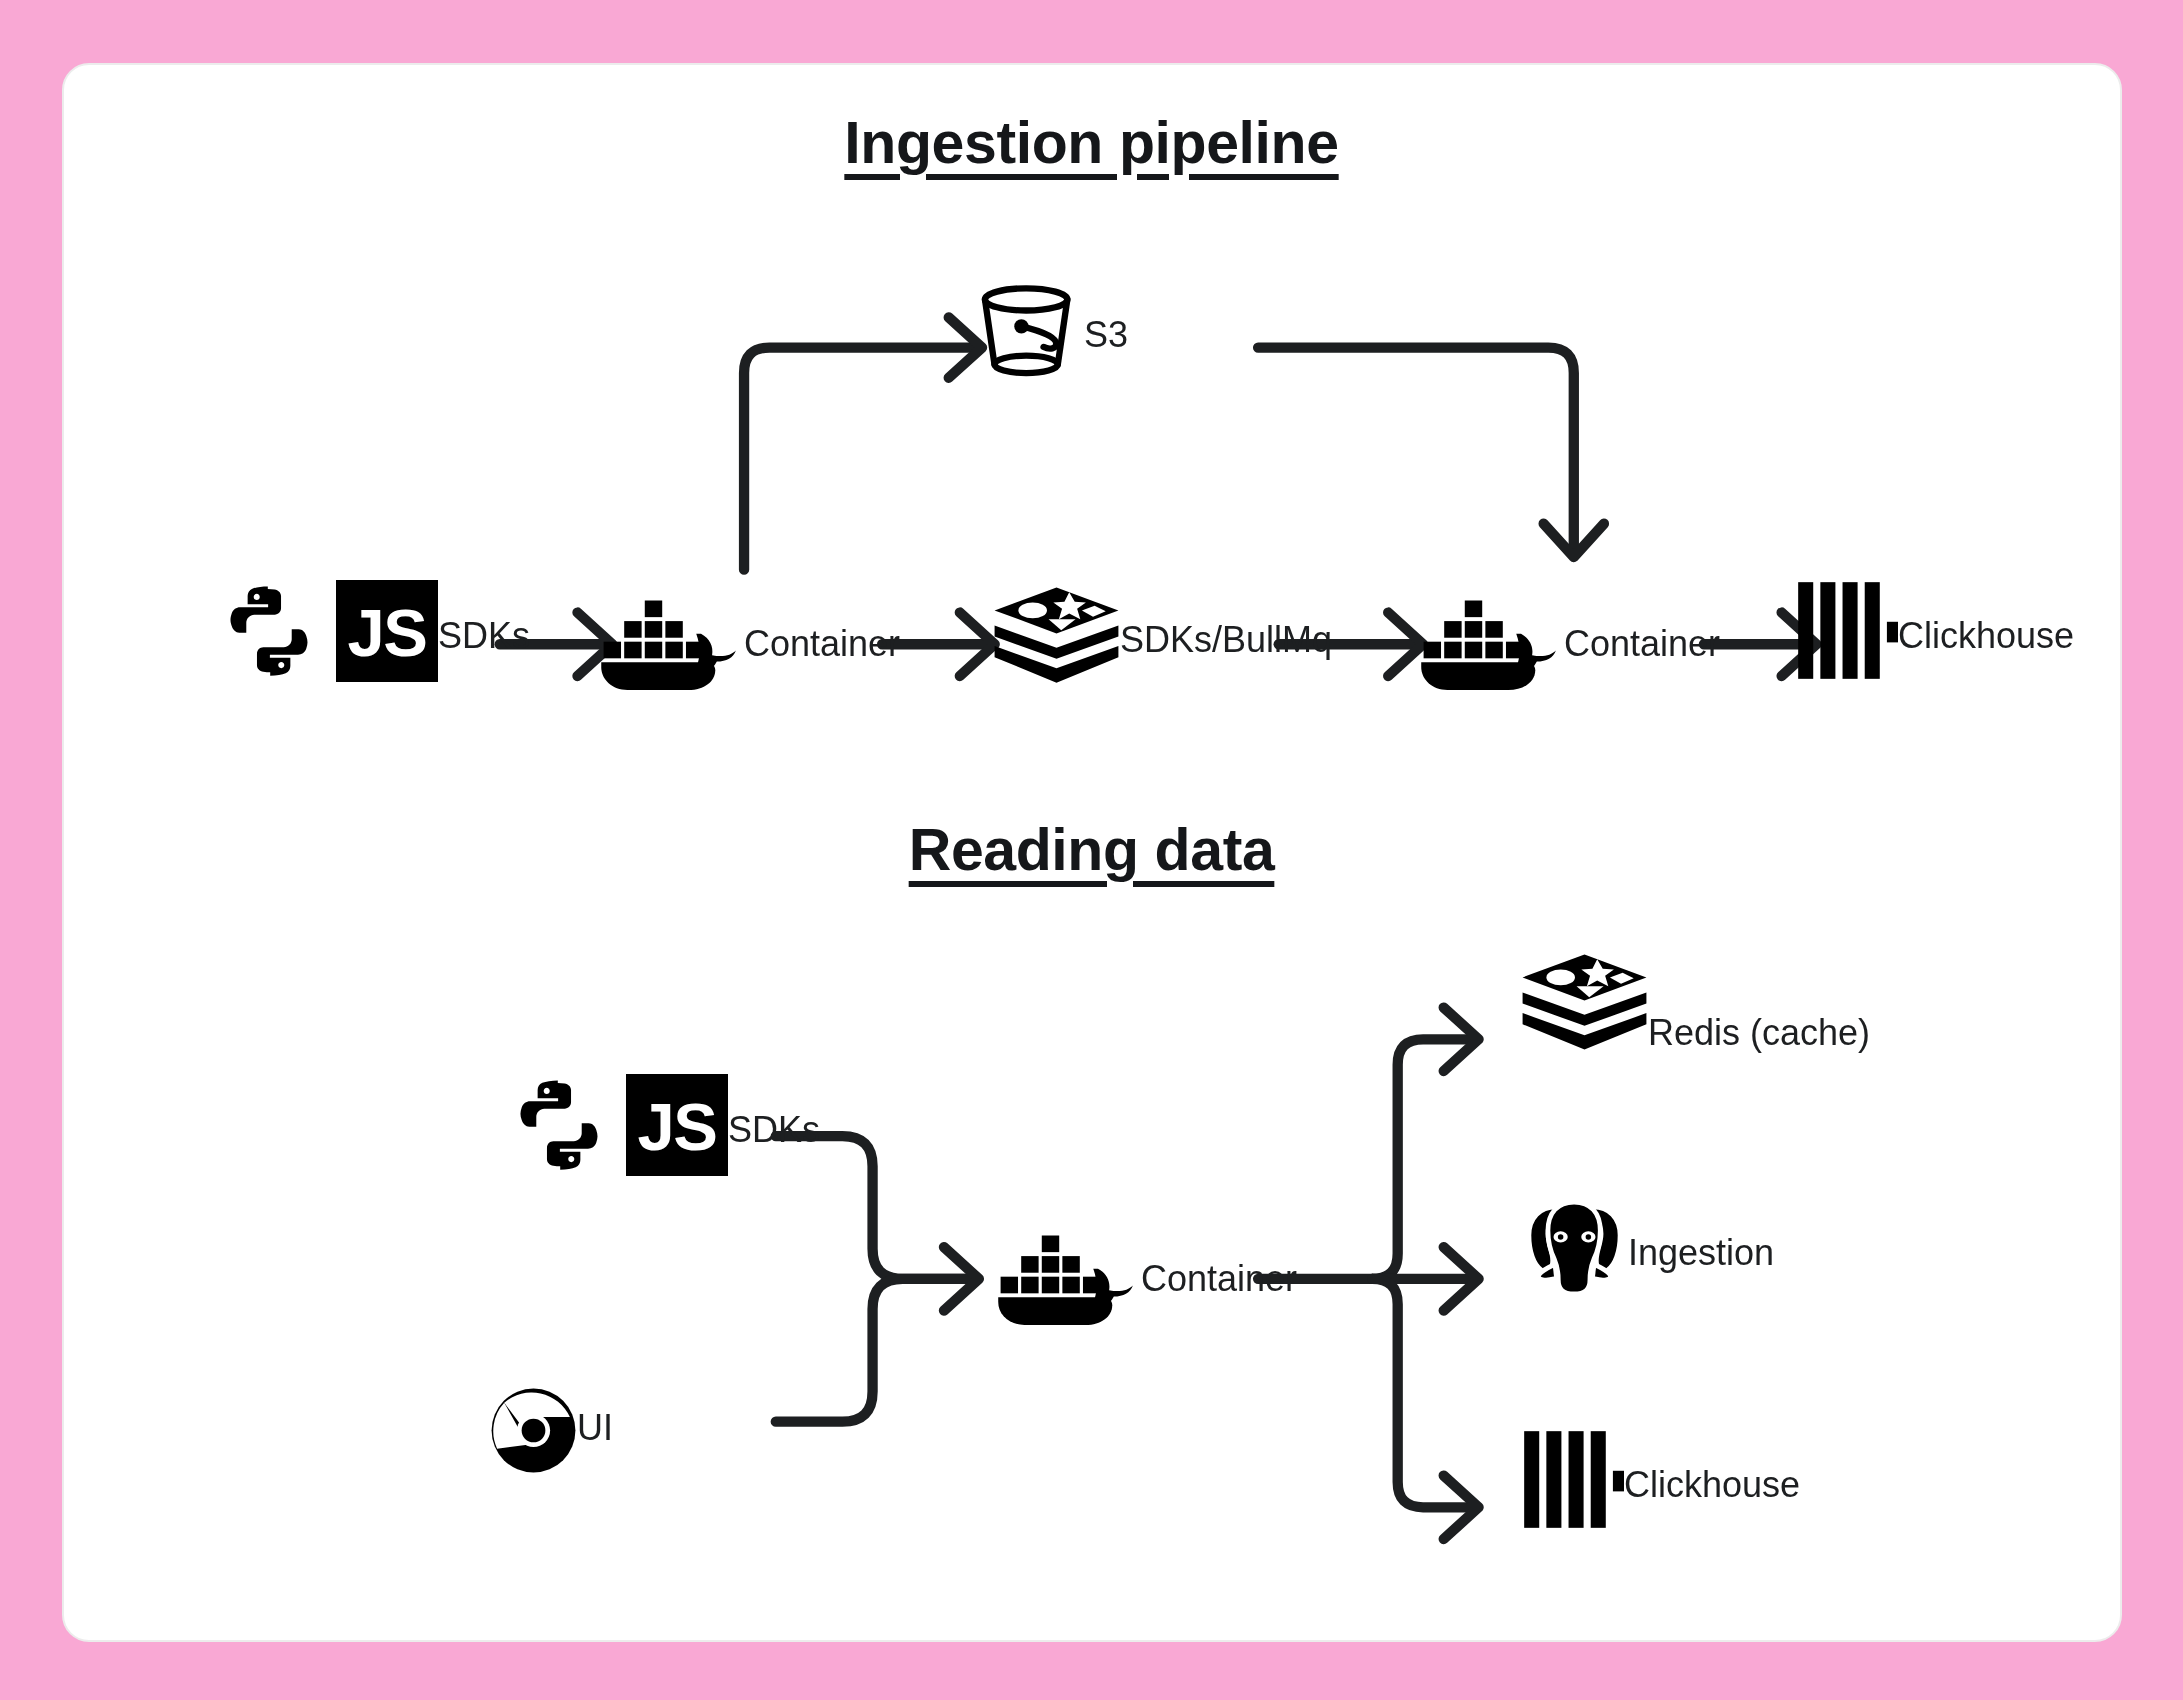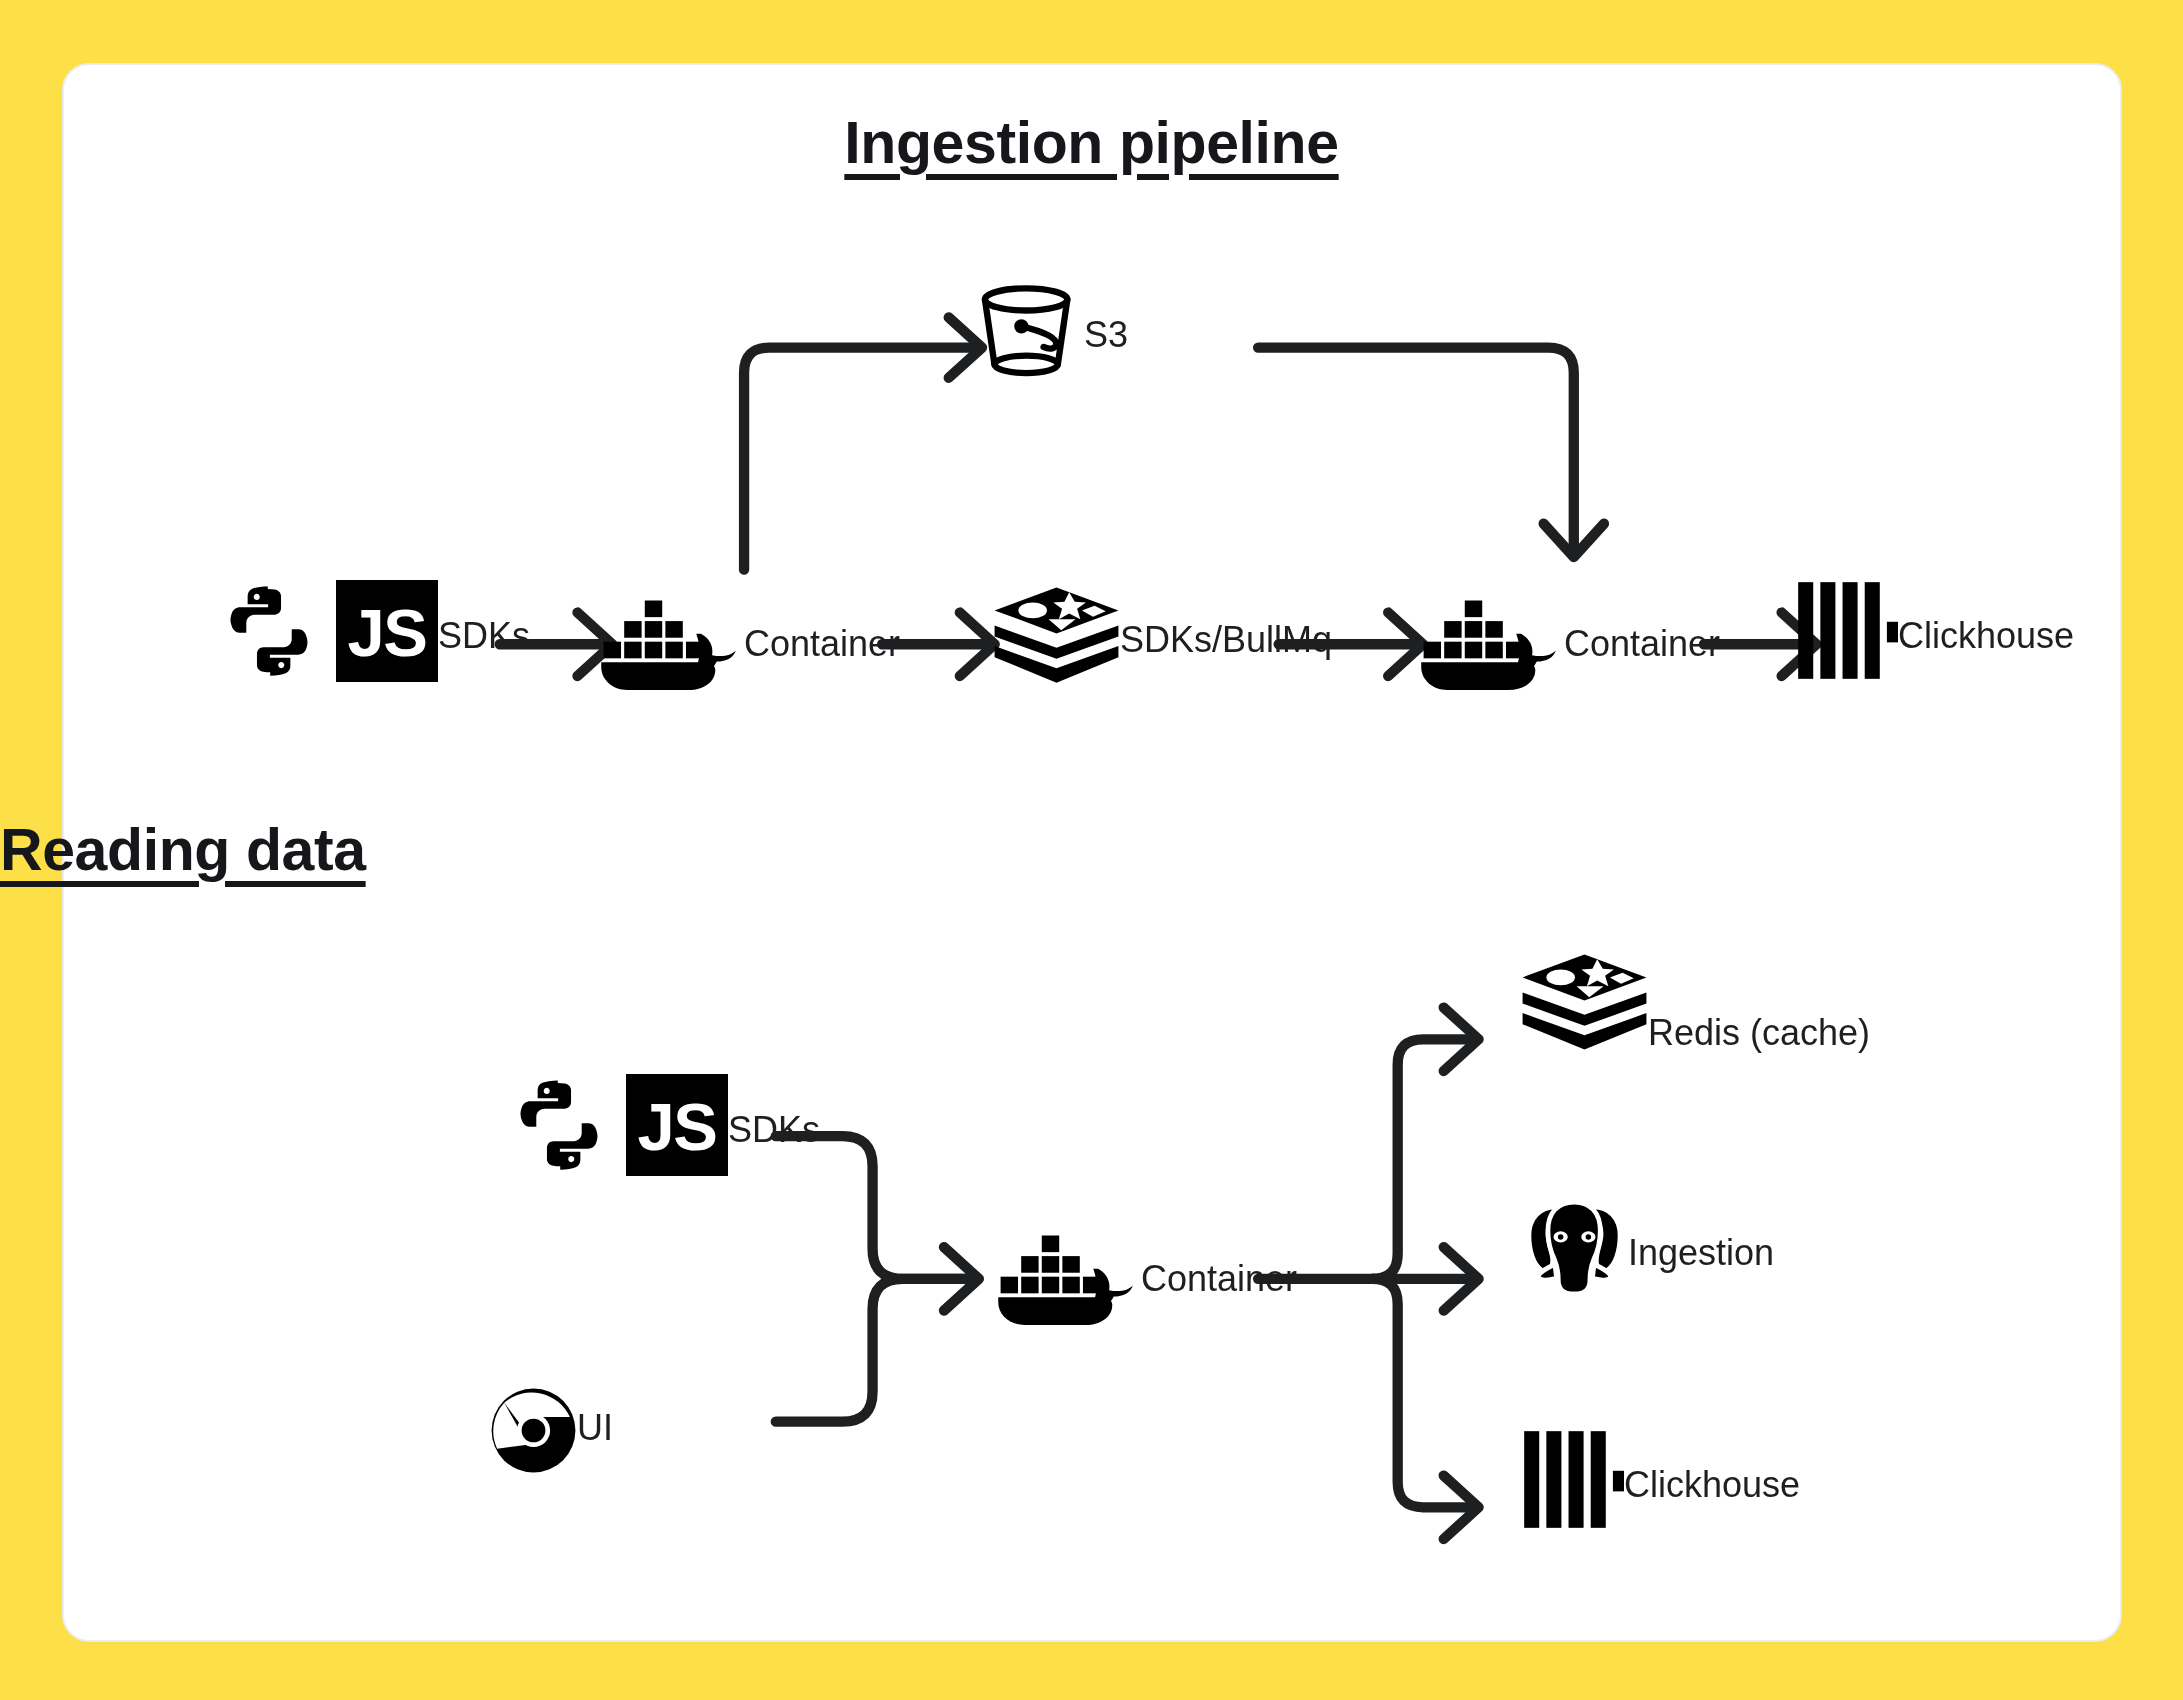--- a/index.html
+++ b/index.html
@@ -5,21 +5,21 @@
   html, body {
     margin: 0;
     padding: 0;
     background: #ffffff;
     font-family: "Liberation Sans", sans-serif;
   }
   #canvas {
     position: relative;
     width: 2183px;
     height: 1701px;
-    background: #fde047;
+    background: #f9a8d4;
     overflow: hidden;
   }
   .card {
     position: absolute;
     left: 62px;
     top: 63px;
     width: 2060px;
     height: 1579px;
     border: 2.4px solid #ececec;
     border-radius: 27px;
@@ -39,21 +39,21 @@
   #title-ingestion {
     left: 0; right: 0;
     top: 109px;
     font-size: 59px;
     text-align: center;
   }
   #title-reading {
     left: 0; right: 0;
     top: 816px;
     font-size: 59px;
-    text-align: left;
+    text-align: center;
   }
   .node {
     position: absolute;
     display: flex;
     flex-direction: row;
     align-items: center;
     width: 286px;
     margin-left: -143px;
   }
   .node .glyph {

